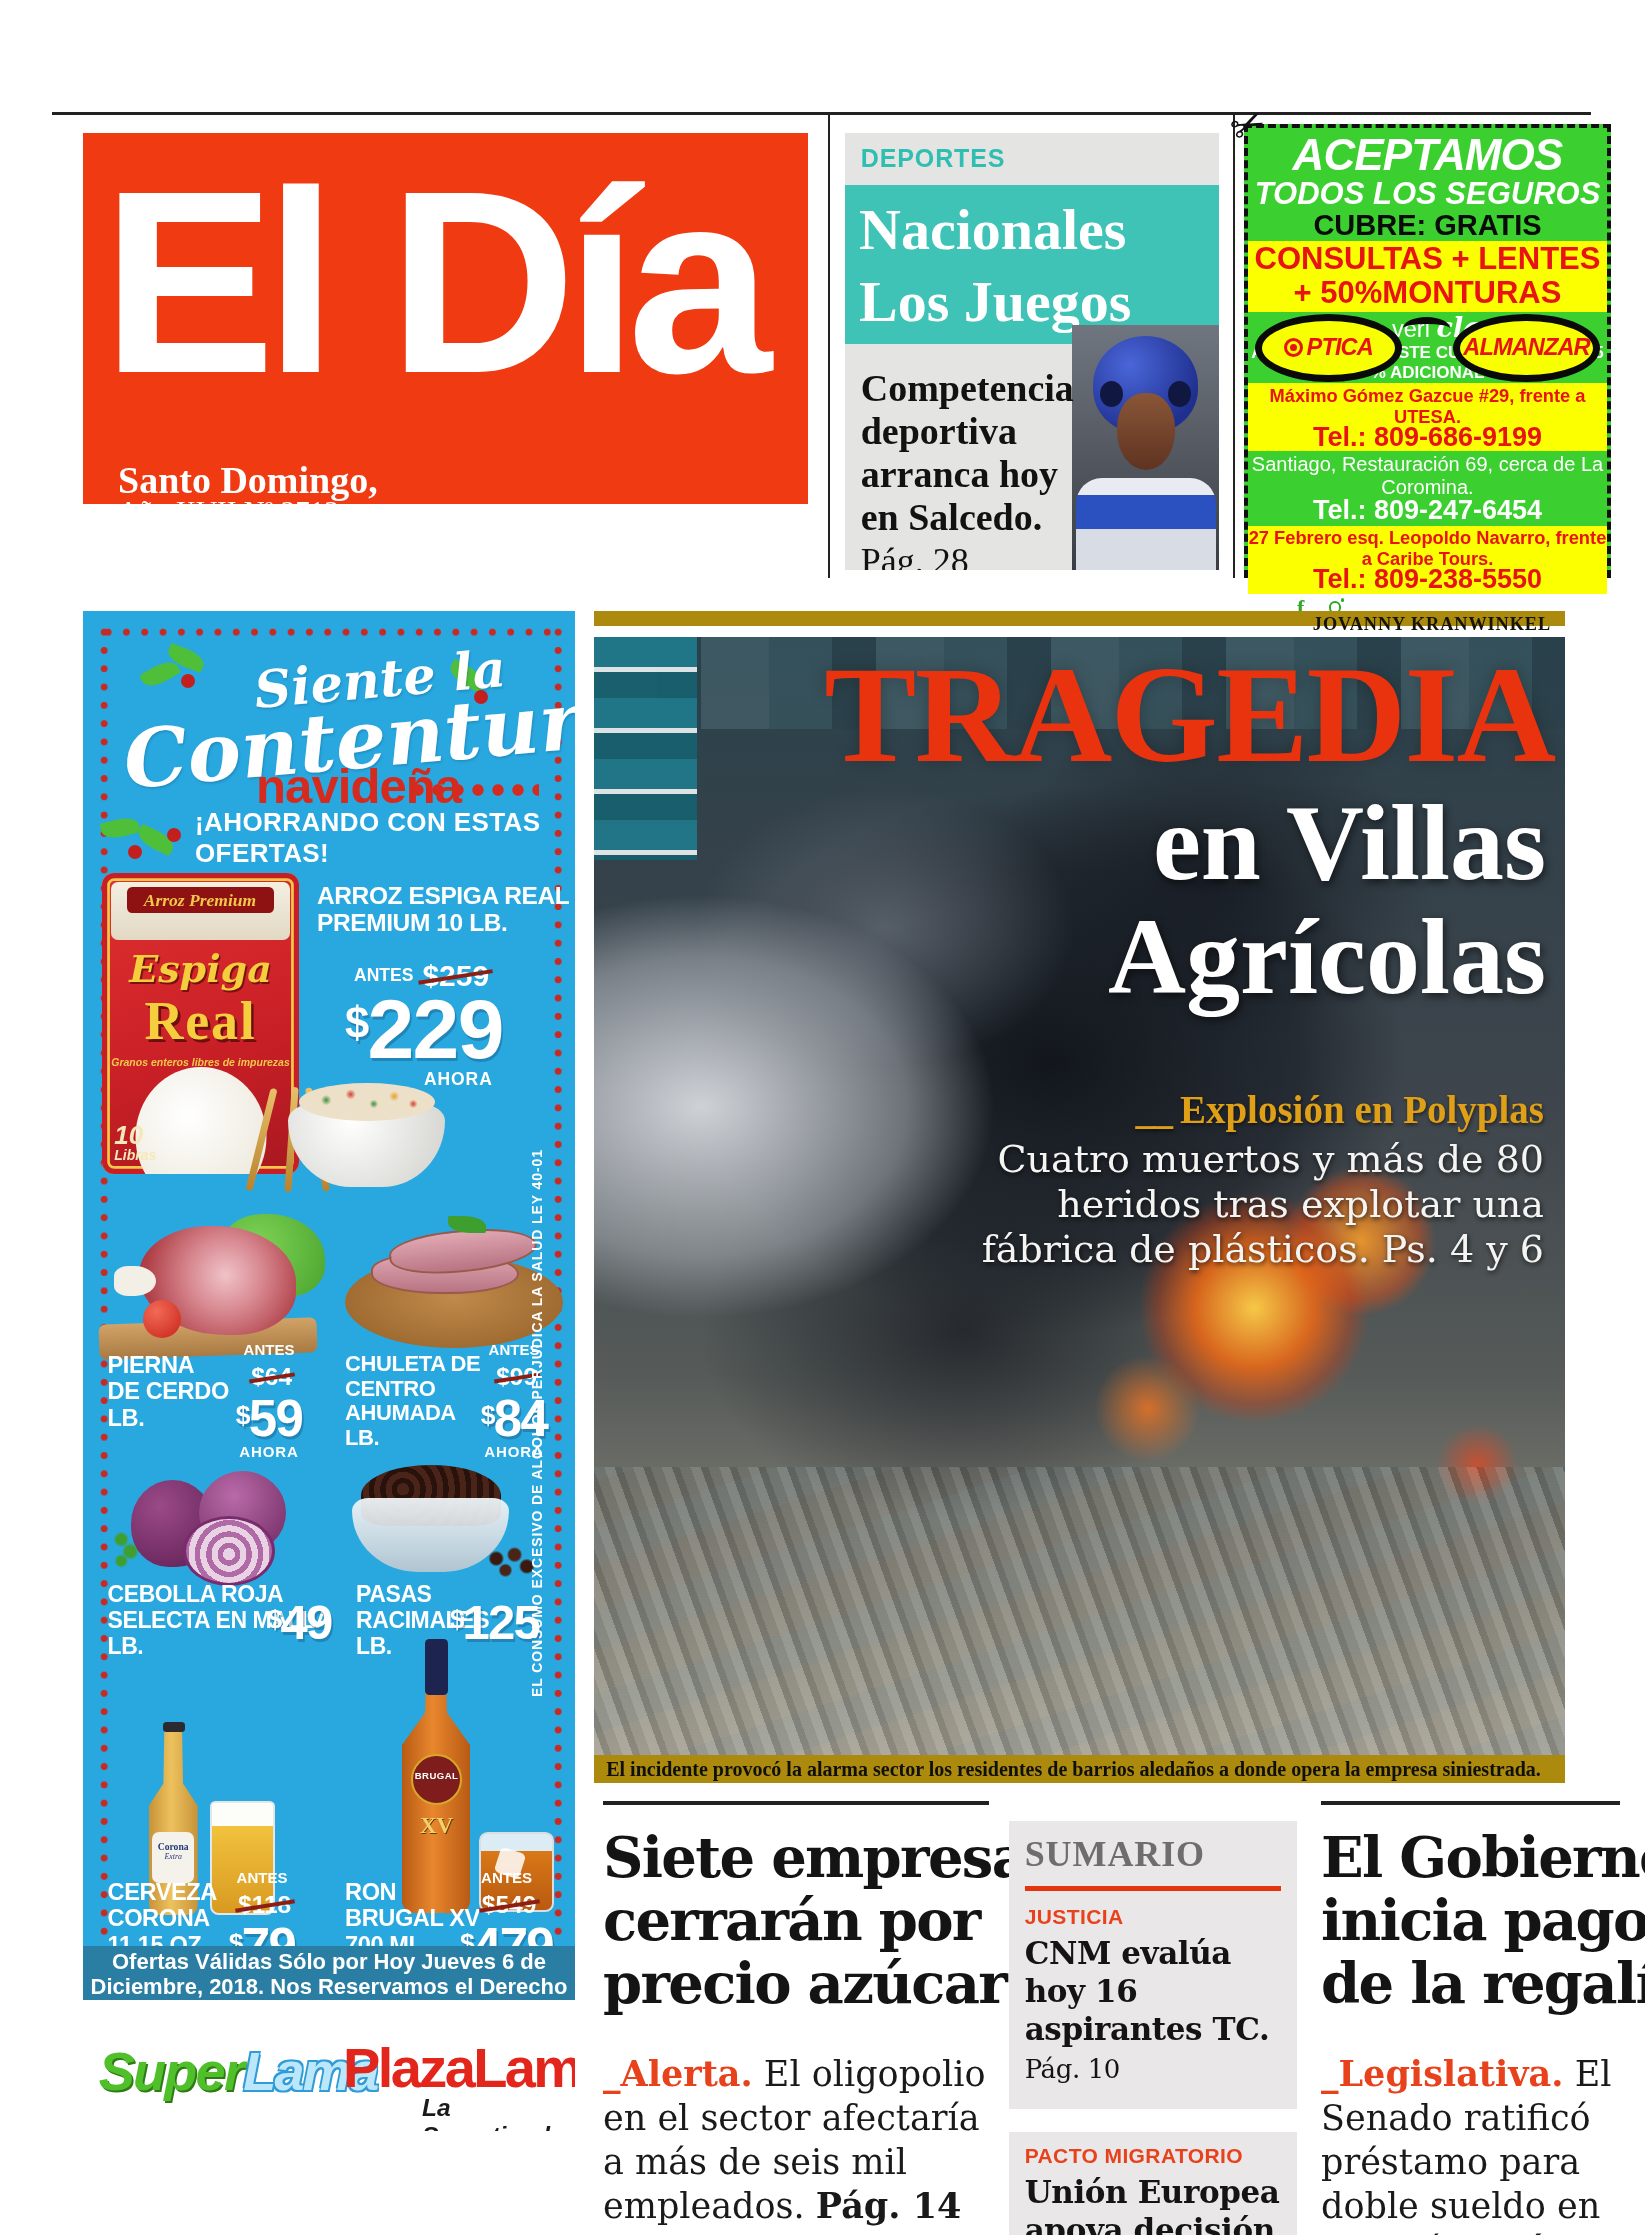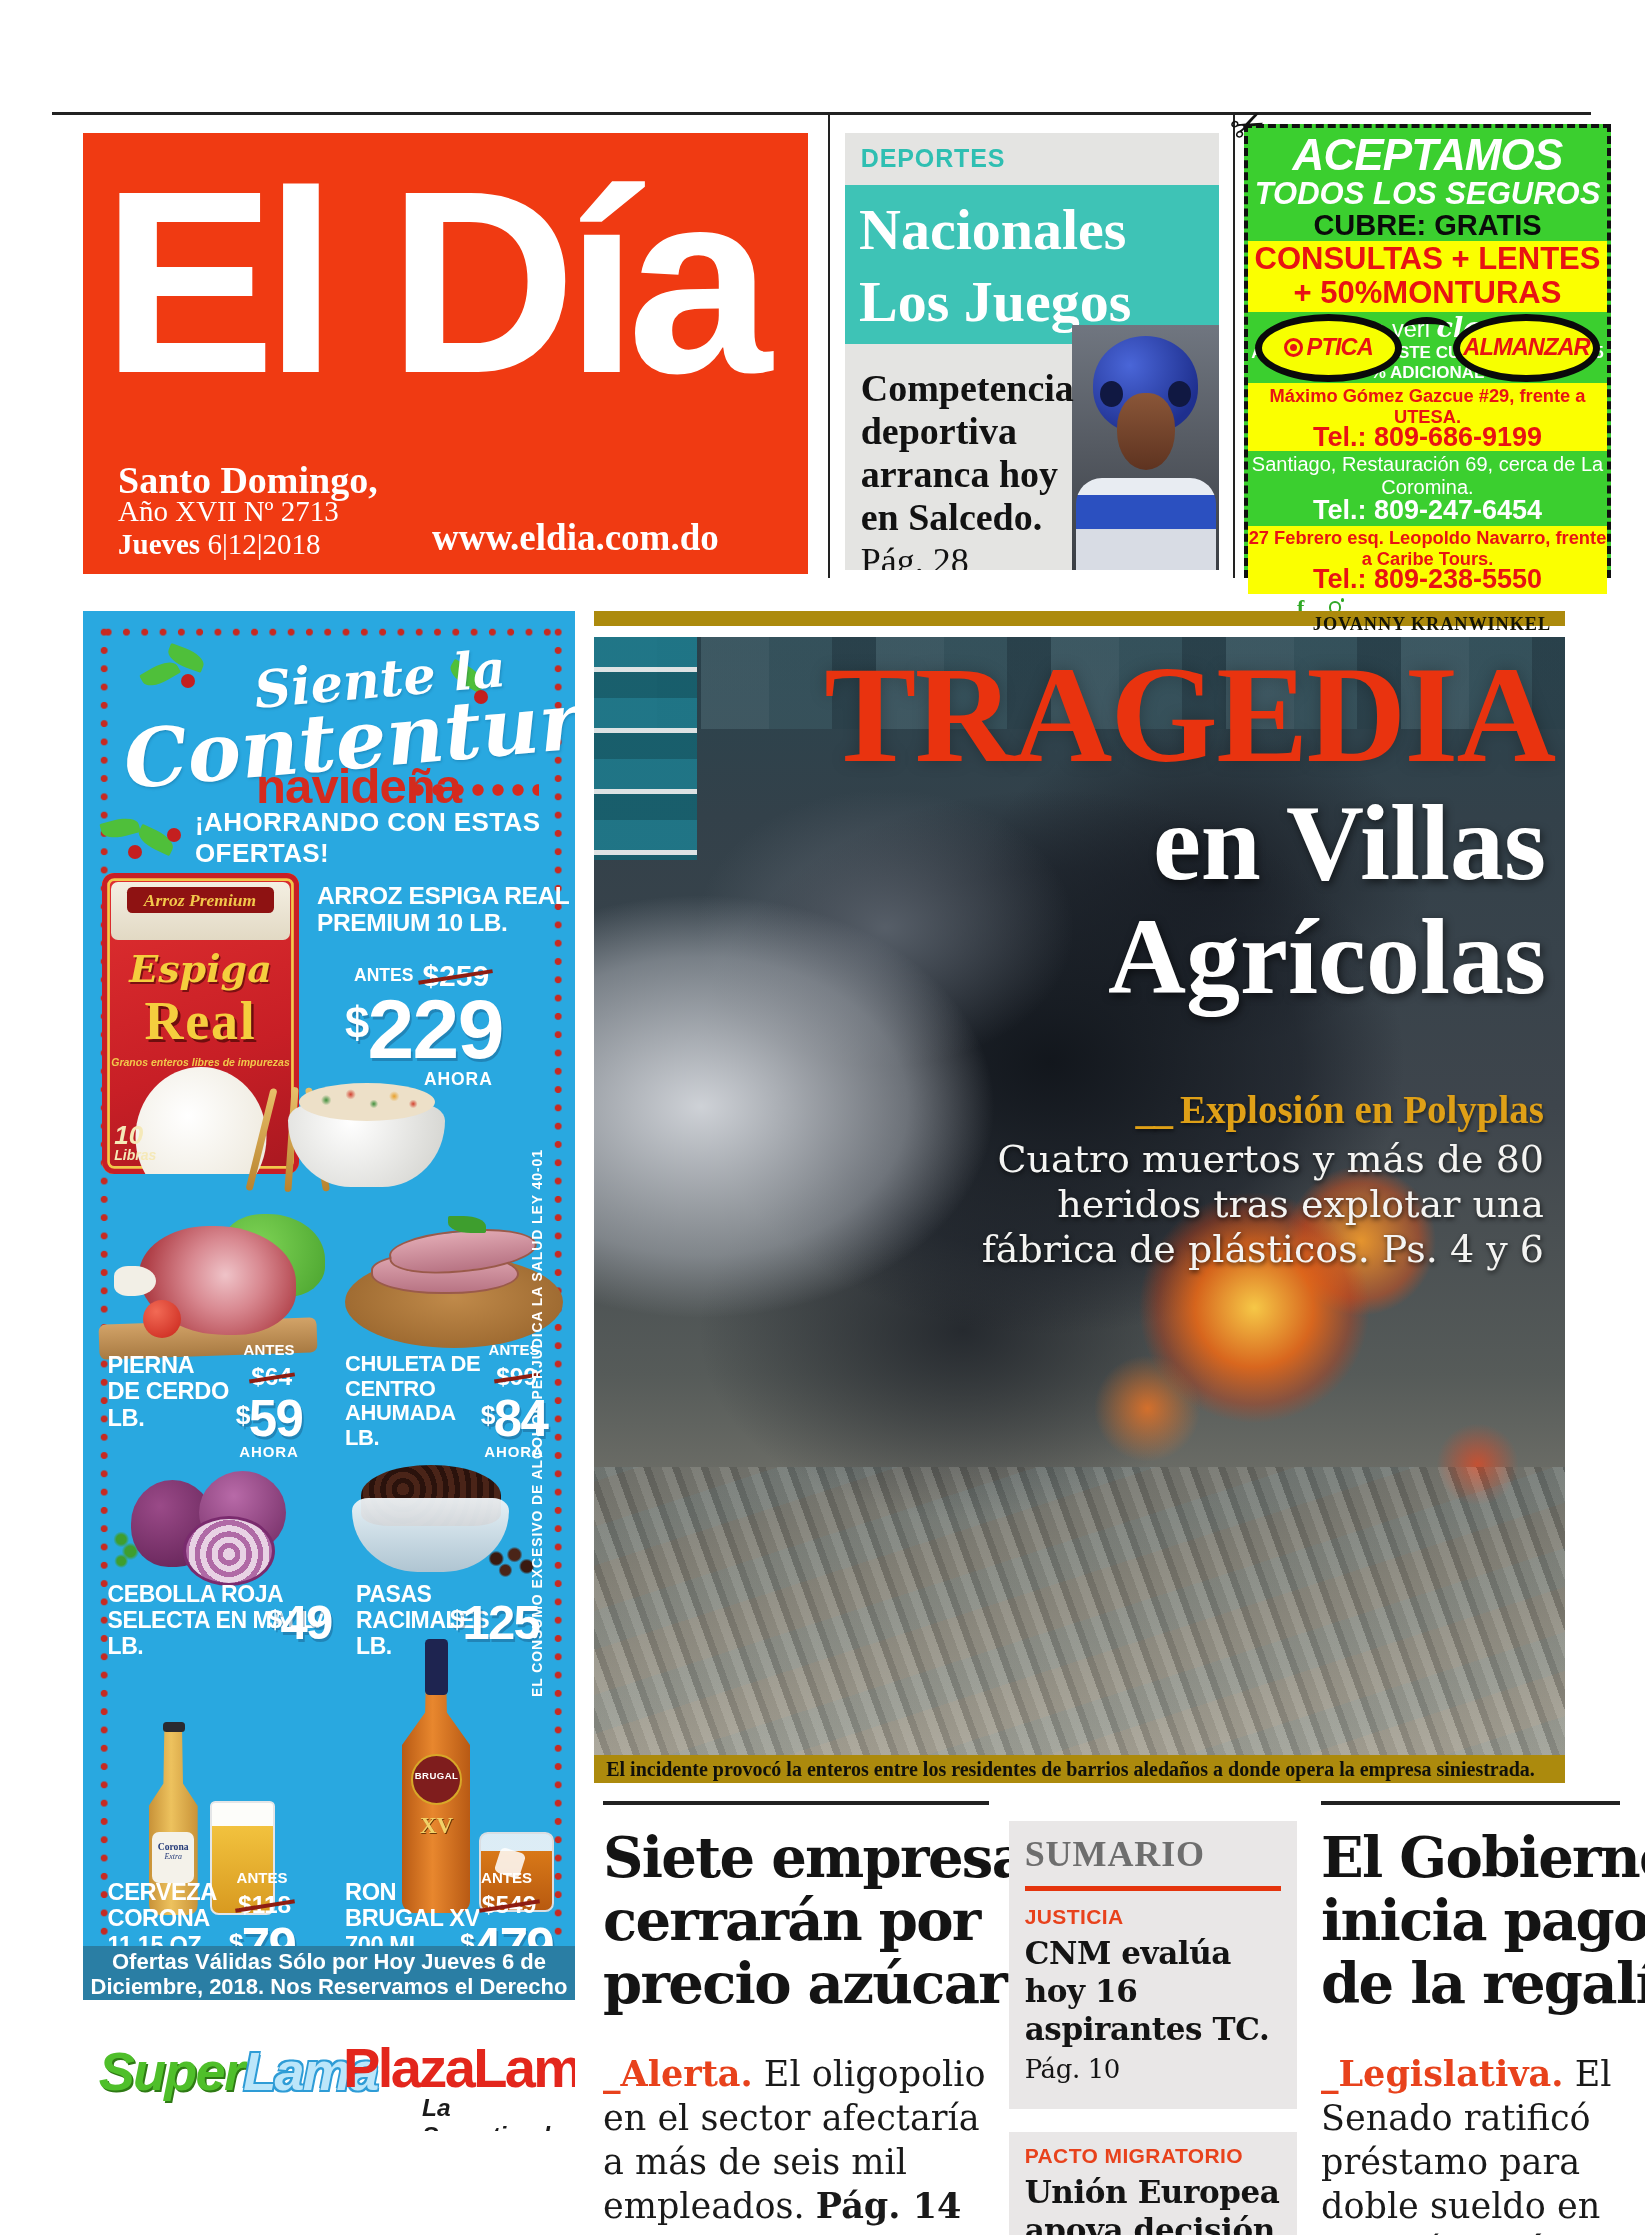--- a/index.html
+++ b/index.html
@@ -5,21 +5,21 @@
   * { margin:0; padding:0; box-sizing:border-box; }
   body { background:#cccccc; font-family:"Liberation Sans", sans-serif; }
   .page { position:relative; width:1646px; height:2236px; background:#ffffff; overflow:hidden; margin:0 auto; }
   .abs { position:absolute; }
 
   
   .top-rule { left:52px; top:112px; width:1539px; height:2.6px; background:#222; }
   .vdiv { width:1.7px; top:112px; height:466px; background:#222; }
 
   
-  .masthead { left:83px; top:133px; width:725px; height:441px; background:#F03A12; color:#fff; }
+  .masthead { left:83px; top:133px; width:725px; height:371px; background:#F03A12; color:#fff; }
   .logo-text { position:absolute; left:19px; top:5.2px; font-family:"Liberation Sans",sans-serif; font-weight:bold; font-size:260px; line-height:288px; letter-spacing:-10.5px; color:#fff; }
   .mh-city { position:absolute; left:35px; top:325px; font-family:"Liberation Serif",serif; font-weight:bold; font-size:38px; }
   .mh-edition { position:absolute; left:35px; top:362px; font-family:"Liberation Serif",serif; font-size:29px; }
   .mh-date { position:absolute; left:35px; top:395px; font-family:"Liberation Serif",serif; font-size:29px; }
   .mh-date b { font-weight:bold; }
   .mh-site { position:absolute; left:349px; top:383px; font-family:"Liberation Serif",serif; font-weight:bold; font-size:37px; }
 
   
   .deportes { left:845px; top:133px; width:374px; height:437px; background:#E4E4E2; overflow:hidden; }
   .dep-kicker { position:absolute; left:15.7px; top:10.5px; color:#2FBFB2; font-weight:bold; font-size:25px; letter-spacing:0.9px; }
@@ -461,21 +461,21 @@
       <div>Agrícolas</div>
     </div>
     <div class="hl-kicker">
       <span class="dash">__</span><span>Explosión en Polyplas</span>
     </div>
     <div class="hl-deck">
       <div>Cuatro muertos y más de 80</div>
       <div>heridos tras explotar una</div>
       <div>fábrica de plásticos. Ps. 4 y 6</div>
     </div>
-    <div class="caption-bar">El incidente provocó la enteros entre los residentes de barrios aledaños a donde opera la empresa siniestrada.</div>
+    <div class="caption-bar">El incidente provocó la alarma sector los residentes de barrios aledaños a donde opera la empresa siniestrada.</div>
   </section>
 
   <section class="abs story-col leftcol">
     <div class="col-rule"></div>
     <div class="bh">
       <div>Siete empresas</div>
       <div>cerrarán por</div>
       <div>precio azúcar</div>
     </div>
     <p class="btag">

